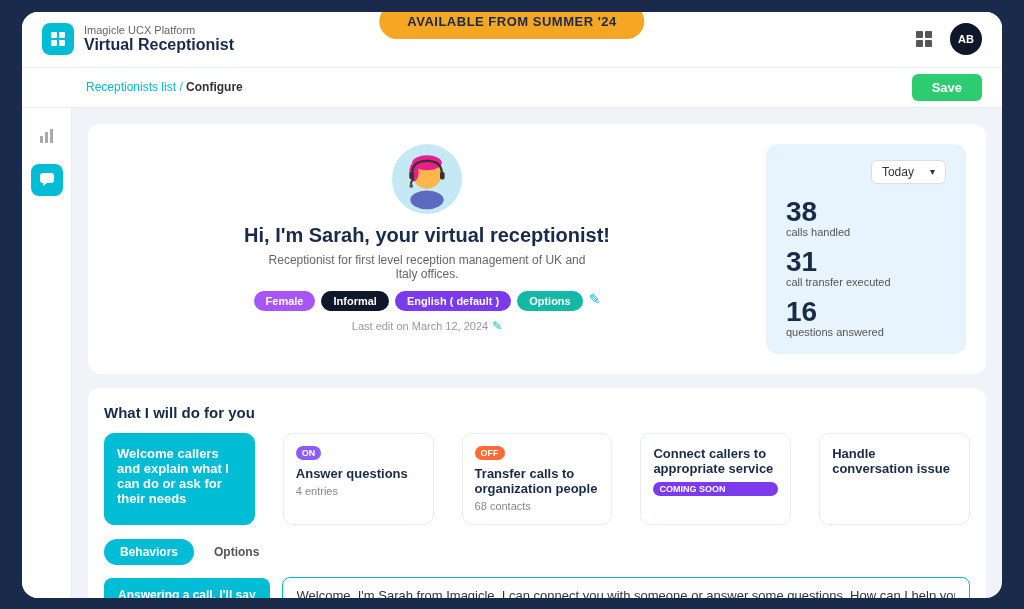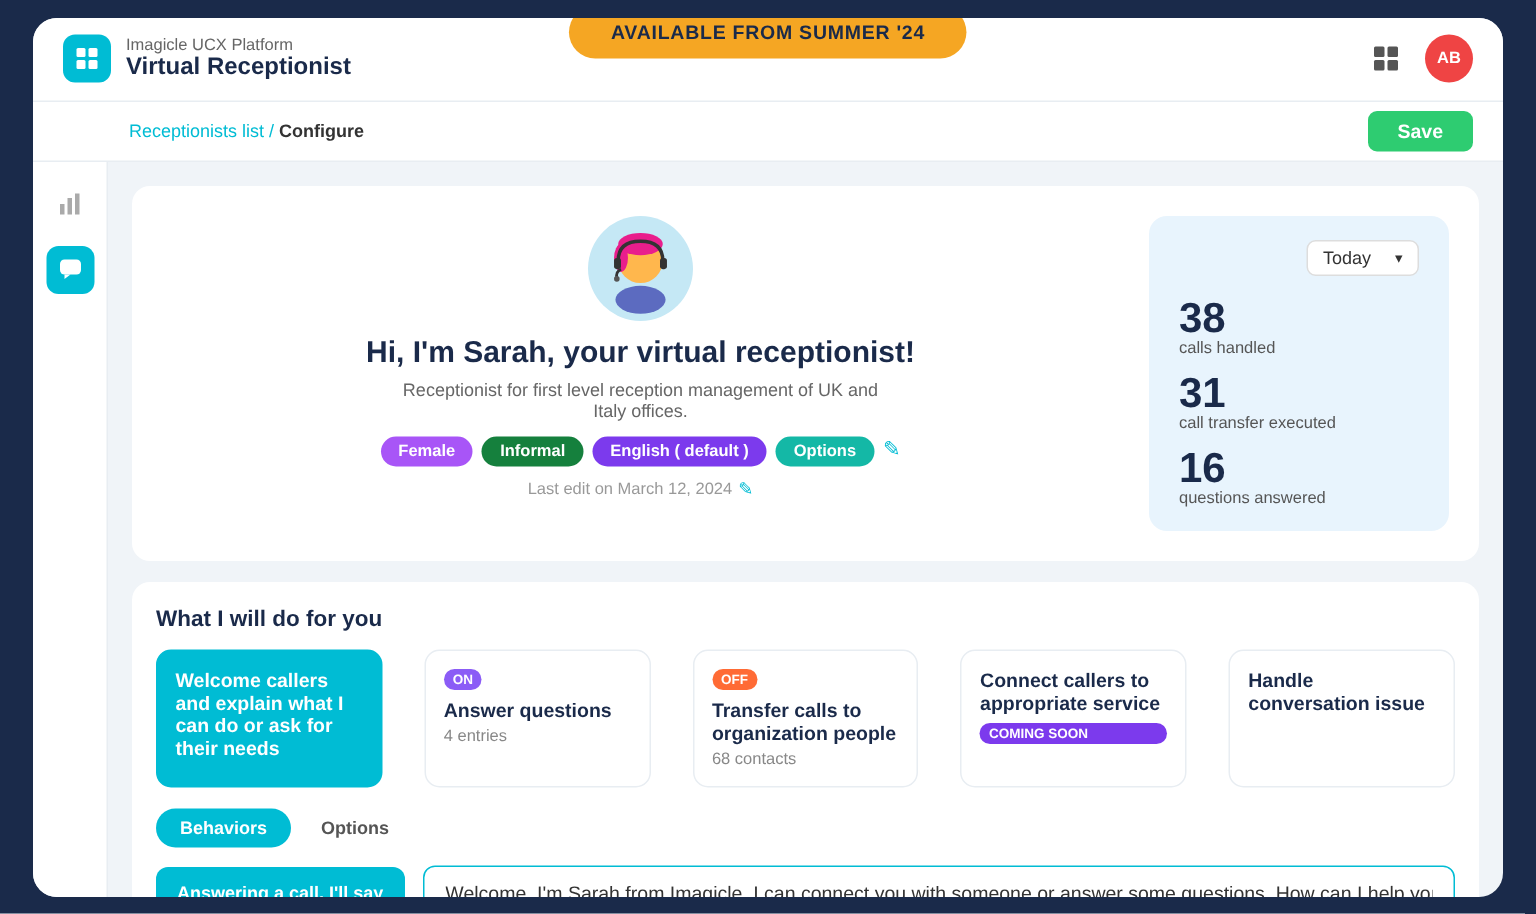--- a/index.html
+++ b/index.html
@@ -87,21 +87,21 @@
       width: 28px;
       height: 28px;
       display: flex;
       align-items: center;
       justify-content: center;
       cursor: pointer;
     }
     .avatar-badge {
       width: 32px;
       height: 32px;
-      background: #ef4444;
+      background: #0f172a;
       border-radius: 50%;
       color: white;
       display: flex;
       align-items: center;
       justify-content: center;
       font-size: 11px;
       font-weight: 700;
       cursor: pointer;
     }
     
@@ -217,21 +217,21 @@
       justify-content: center;
       margin-bottom: 8px;
     }
     .tag {
       padding: 4px 12px;
       border-radius: 20px;
       font-size: 11px;
       font-weight: 600;
     }
     .tag-purple { background: #a855f7; color: white; }
-    .tag-blue { background: #15803d; color: white; }
+    .tag-blue { background: #0f172a; color: white; }
     .tag-violet { background: #7c3aed; color: white; }
     .tag-teal { background: #14b8a6; color: white; }
     .edit-icon-inline {
       color: #00bcd4;
       cursor: pointer;
       font-size: 14px;
     }
     .last-edit {
       font-size: 11px;
       color: #999;

